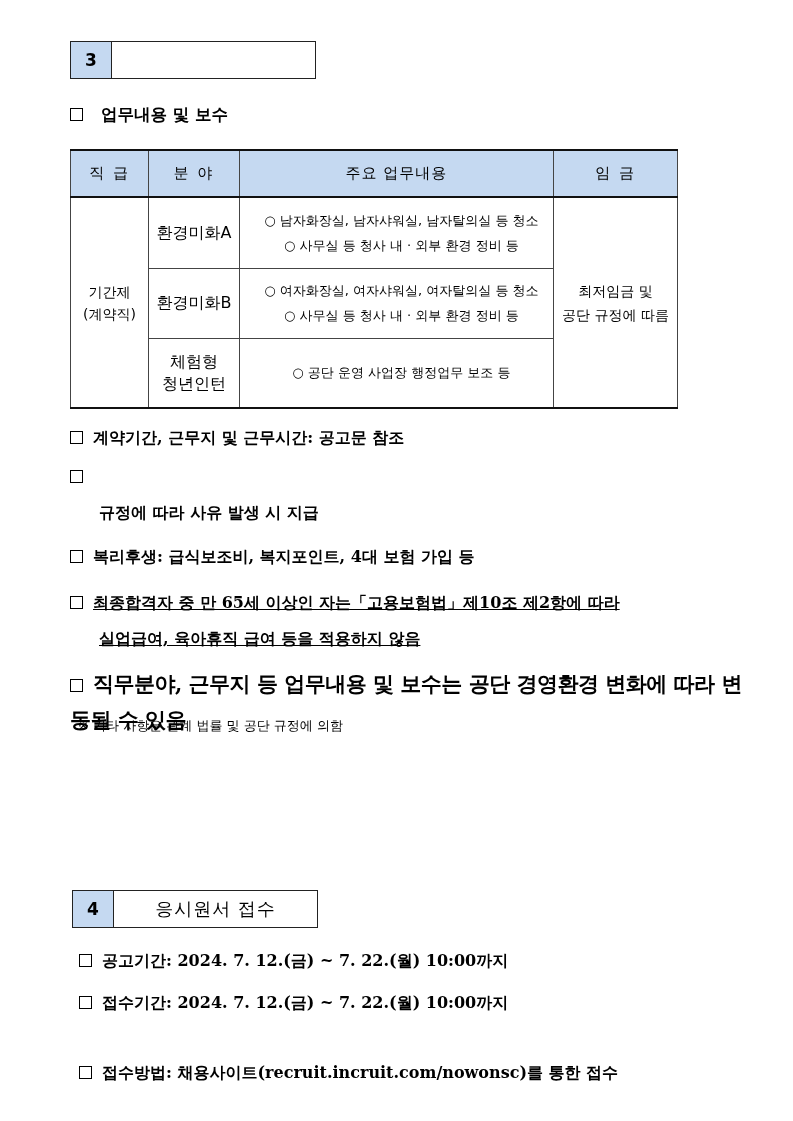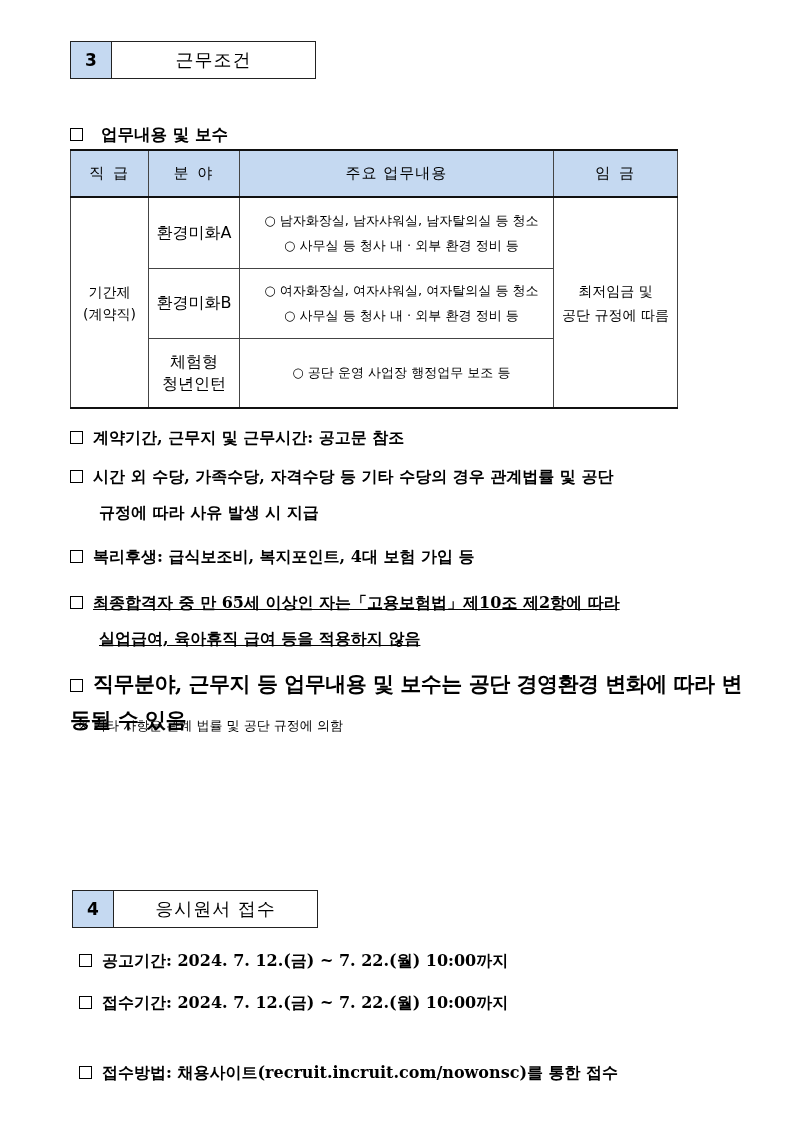--- a/index.html
+++ b/index.html
@@ -1,41 +1,40 @@
 <!DOCTYPE html>
 <html><head>
 <meta charset="utf-8">
 <style>
   html, body { margin:0; padding:0; background:#ffffff; }
   body { width:793px; height:1121px; position:relative; overflow:hidden;
          font-family:"DejaVu Sans", "Liberation Sans", sans-serif; color:#000; }
   .sec-head { position:absolute; display:flex; border:1.5px solid #222; height:38px; box-sizing:border-box; }
   .sec-num { width:40px; background:#c5d9f1; border-right:1.5px solid #222; display:flex; align-items:center; justify-content:center; font-weight:bold; font-size:17px; }
   .sec-title { flex:1; display:flex; align-items:center; justify-content:center; font-size:18px; letter-spacing:1px; }
-  .sub { position:absolute; font-family:"DejaVu Serif", "Liberation Serif", serif; font-weight:bold; font-size:16.5px; white-space:nowrap;margin-top:20px; }
+  .sub { position:absolute; font-family:"DejaVu Serif", "Liberation Serif", serif; font-weight:bold; font-size:16.5px; white-space:nowrap; }
   .box { display:inline-block; width:13px; height:13px; border:1.3px solid #000; vertical-align:-1px; margin-right:10px; box-sizing:border-box; }
   table.t { position:absolute; left:70px; top:149px; width:608px; border-collapse:collapse; font-size:13px; }
   table.t th, table.t td { border:1px solid #444; text-align:center; vertical-align:middle; padding:0; }
   table.t tr.hd th { background:#c5d9f1; height:45px; font-weight:normal; font-size:15px; letter-spacing:2px; border-top:2.5px solid #111; border-bottom:2.5px solid #111; }
   table.t { border-left:1.5px solid #111; border-right:1.5px solid #111; border-bottom:2.5px solid #111; }
   td.duty { text-align:right; padding-left:10px !important; line-height:25px; }
   td.grade { font-size:14px; line-height:22px; }
   td.field { font-size:16px; line-height:22px; }
   td.wage { font-size:14px; line-height:24px; }
   .line { display:block; }
   .para { position:absolute; left:70px; width:690px; font-family:"DejaVu Serif", "Liberation Serif", serif; font-weight:bold; font-size:16px; line-height:36px; }
   .indent { padding-left:29px; display:block; }
   .note { position:absolute; left:78px; font-size:13px; }
 </style>
 </head>
 <body>
 
 <div class="sec-head" style="left:70px; top:41px; width:246px;">
   <div class="sec-num">3</div>
-  <div class="sec-title">근무조건</div>
 </div>
 
 <div class="sub" style="left:70px; top:104px;">
   <span class="box"></span><span style="margin-left:8px;">업무내용 및 보수</span>
 </div>
 
 <table class="t">
   <colgroup>
     <col style="width:83px">
       <col style="width:97px">
@@ -84,21 +83,21 @@
       <span class="line">○ 공단 운영 사업장 행정업무 보조 등</span>
     </td>
   </tr>
 </tbody>
   </table>
 
 <div class="para" style="top:420px;">
   <span class="box"></span><span>계약기간, 근무지 및 근무시간: 공고문 참조</span>
 </div>
 <div class="para" style="top:459px;">
-  <span class="box"></span><span>시간 외 수당, 가족수당, 자격수당 등 기타 수당의 경우 관계법률 및 공단</span>
+  <span class="box"></span>
   <span class="indent">규정에 따라 사유 발생 시 지급</span>
 </div>
 <div class="para" style="top:539px;">
   <span class="box"></span><span>복리후생: 급식보조비, 복지포인트, 4대 보험 가입 등</span>
 </div>
 <div class="para" style="top:585px;text-decoration:underline;">
   <span class="box"></span><span>최종합격자 중 만 65세 이상인 자는「고용보험법」제10조 제2항에 따라</span>
   <span class="indent">실업급여, 육아휴직 급여 등을 적용하지 않음</span>
 </div>
 <div class="para" style="top:666px; font-size:21px; letter-spacing:-0.5px;">

